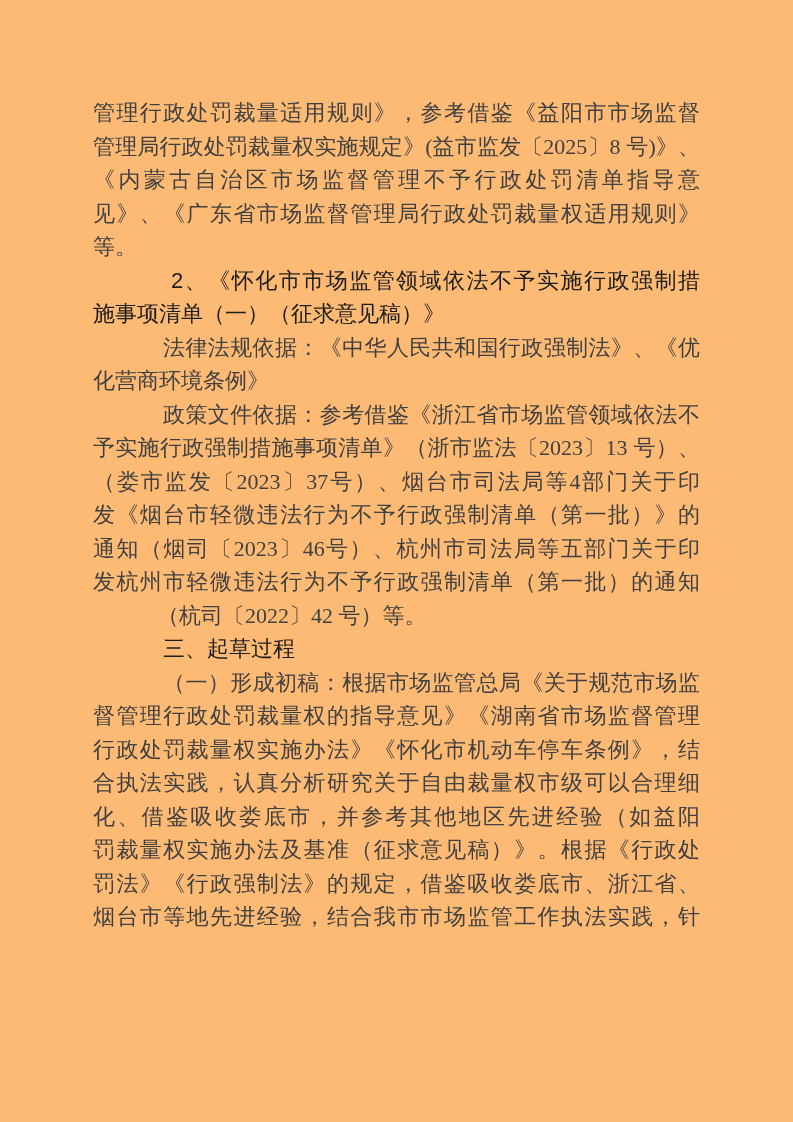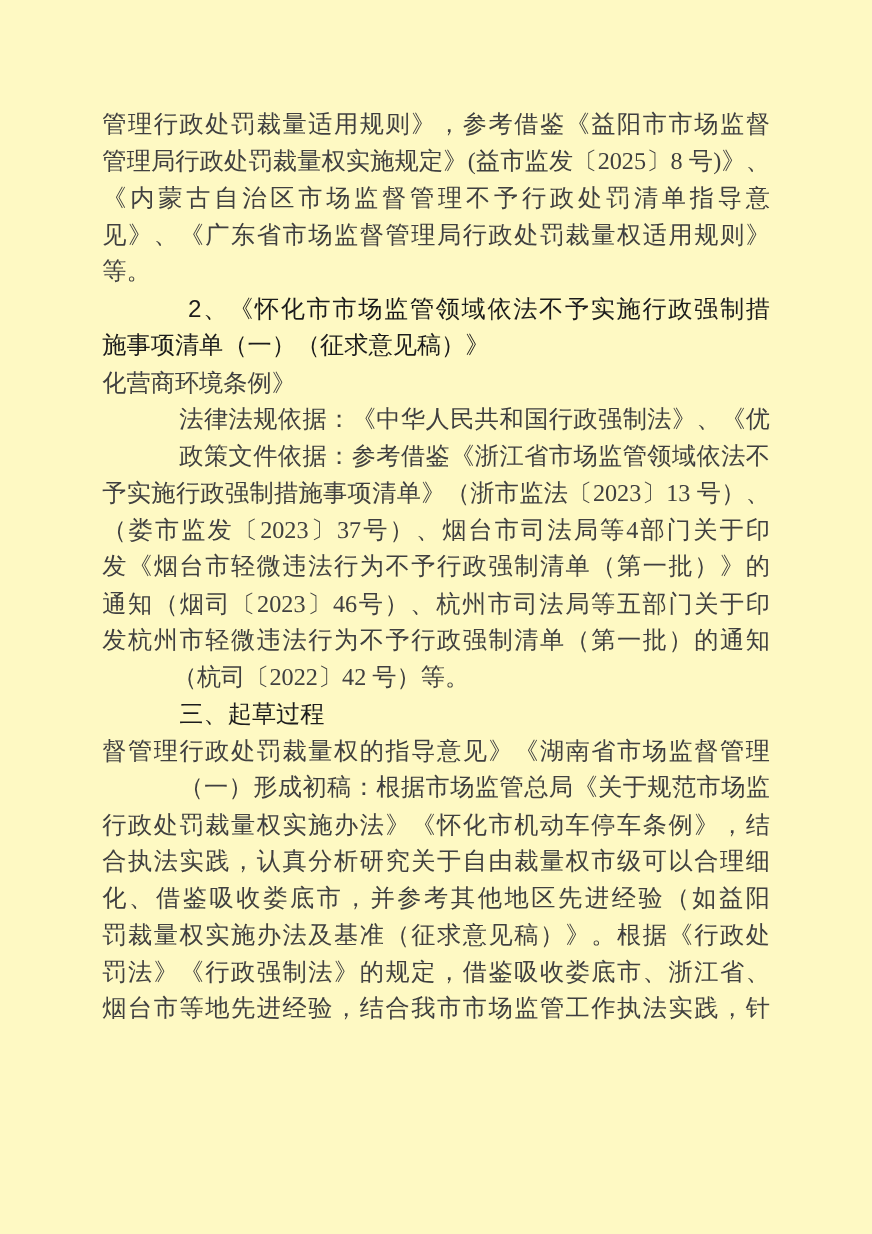--- a/index.html
+++ b/index.html
@@ -4,21 +4,21 @@
 <style>
   html, body {
     margin: 0;
     padding: 0;
     background: #ffffff;
   }
   .page {
     position: relative;
     width: 793px;
     height: 1122px;
-    background: #fef9c3;
+    background: #fdba74;
     overflow: hidden;
   }
   .doc {
     position: absolute;
     left: 93px;
     top: 96px;
     width: 607px;
   }
   .ln {
     height: 33.5px;
@@ -46,32 +46,32 @@
 
 <div class="page">
   <div class="doc" id="doc">
       <div class="ln">管理行政处罚裁量适用规则》，参考借鉴《益阳市市场监督</div>
       <div class="ln">管理局行政处罚裁量权实施规定》(益市监发〔2025〕8 号)》、</div>
       <div class="ln">《内蒙古自治区市场监督管理不予行政处罚清单指导意</div>
       <div class="ln">见》、《广东省市场监督管理局行政处罚裁量权适用规则》</div>
       <div class="ln pend">等。</div>
       <div class="ln bold" style="text-indent: 78px;">2、《怀化市市场监管领域依法不予实施行政强制措</div>
       <div class="ln bold pend">施事项清单（一）（征求意见稿）》</div>
+      <div class="ln" style="text-indent: 70px;">法律法规依据：《中华人民共和国行政强制法》、《优</div>
       <div class="ln pend">化营商环境条例》</div>
-      <div class="ln" style="text-indent: 70px;">法律法规依据：《中华人民共和国行政强制法》、《优</div>
       <div class="ln" style="text-indent: 70px;">政策文件依据：参考借鉴《浙江省市场监管领域依法不</div>
       <div class="ln">予实施行政强制措施事项清单》（浙市监法〔2023〕13 号）、</div>
       <div class="ln">（娄市监发〔2023〕37号）、烟台市司法局等4部门关于印</div>
       <div class="ln">发《烟台市轻微违法行为不予行政强制清单（第一批）》的</div>
       <div class="ln">通知（烟司〔2023〕46号）、杭州市司法局等五部门关于印</div>
       <div class="ln">发杭州市轻微违法行为不予行政强制清单（第一批）的通知</div>
       <div class="ln pend" style="text-indent: 64px;">（杭司〔2022〕42 号）等。</div>
       <div class="ln bold pend" style="text-indent: 70px;">三、起草过程</div>
+      <div class="ln" style="text-indent: 70px;">（一）形成初稿：根据市场监管总局《关于规范市场监</div>
       <div class="ln">督管理行政处罚裁量权的指导意见》《湖南省市场监督管理</div>
-      <div class="ln" style="text-indent: 70px;">（一）形成初稿：根据市场监管总局《关于规范市场监</div>
       <div class="ln">行政处罚裁量权实施办法》《怀化市机动车停车条例》，结</div>
       <div class="ln">合执法实践，认真分析研究关于自由裁量权市级可以合理细</div>
       <div class="ln">化、借鉴吸收娄底市，并参考其他地区先进经验（如益阳</div>
       <div class="ln">罚裁量权实施办法及基准（征求意见稿）》。根据《行政处</div>
       <div class="ln">罚法》《行政强制法》的规定，借鉴吸收娄底市、浙江省、</div>
       <div class="ln">烟台市等地先进经验，结合我市市场监管工作执法实践，针</div>
     </div>
 </div>
 
 </body></html>

